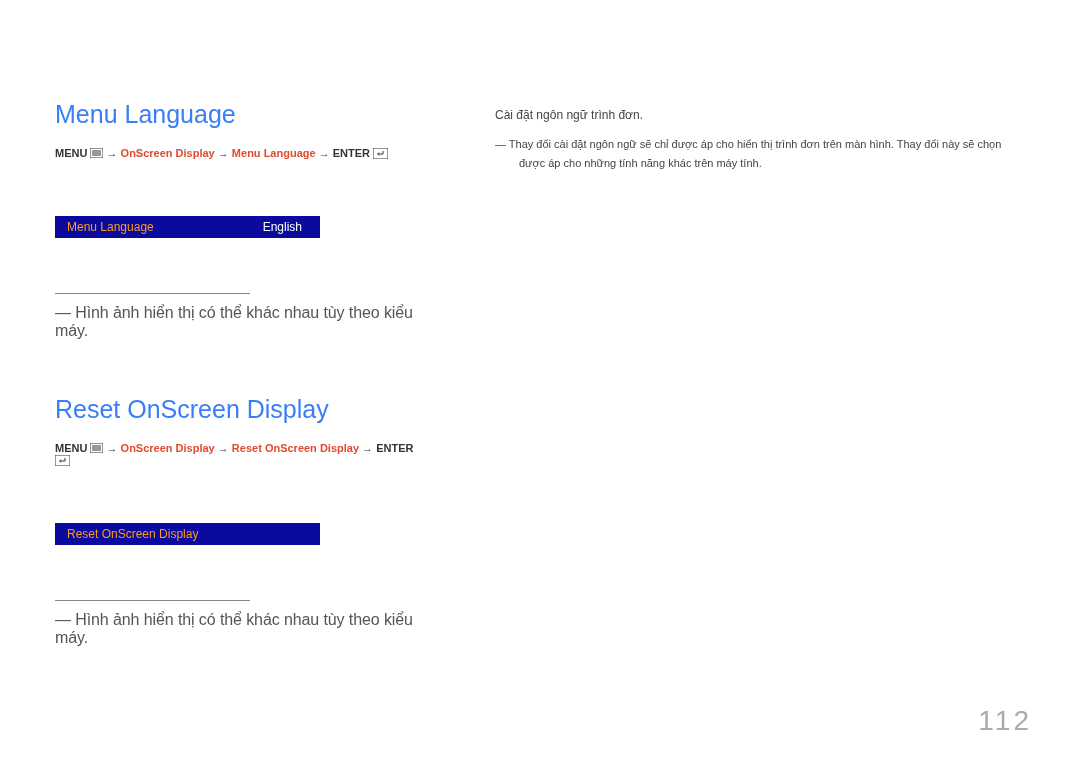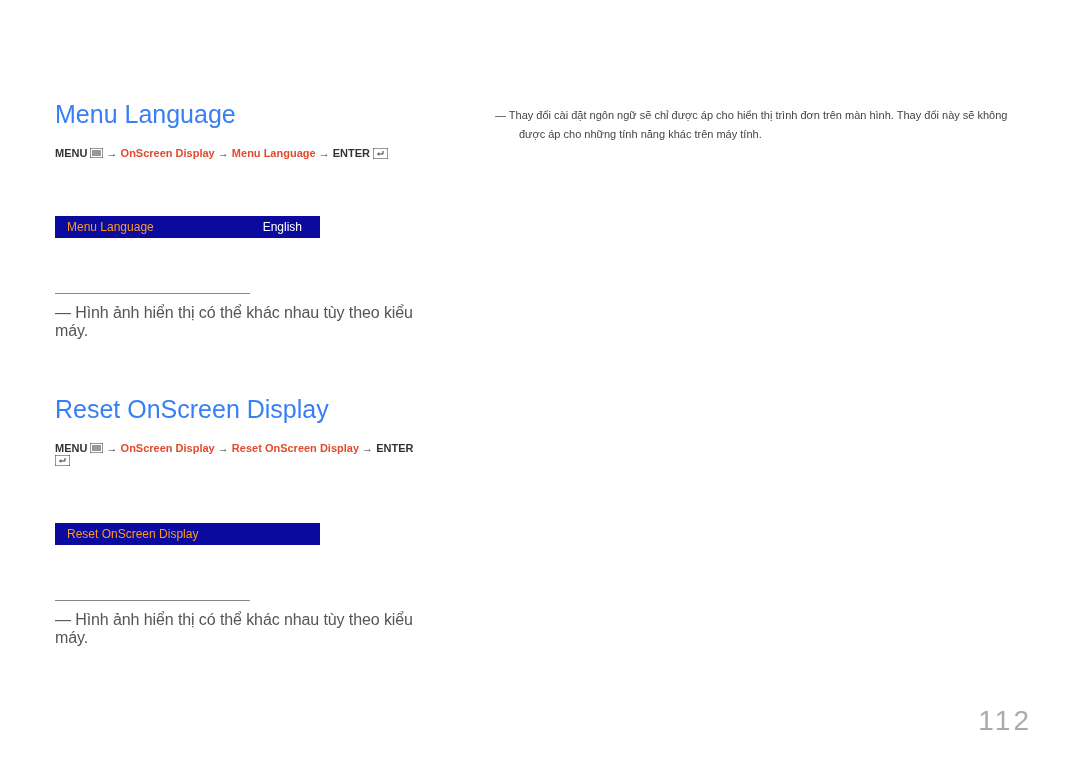--- a/index.html
+++ b/index.html
@@ -153,21 +153,22 @@
       <div class="osd-bar">
         <span class="label">Menu Language</span>
         <span class="value">English</span>
       </div>
 
       <hr class="footnote-rule">
       <div class="footnote">―  Hình ảnh hiển thị có thể khác nhau tùy theo kiểu máy.</div>
     </div>
 
     <div class="right-col">
-      <div class="em-dash-note">―  Thay đổi cài đặt ngôn ngữ sẽ chỉ được áp cho hiển thị trình đơn trên màn hình. Thay đổi này sẽ không được áp cho những tính năng khác trên máy tính.</div>
+      <div class="desc">Cài đặt ngôn ngữ trình đơn.</div>
+      <div class="em-dash-note">―  Thay đổi cài đặt ngôn ngữ sẽ chỉ được áp cho hiển thị trình đơn trên màn hình. Thay đổi này sẽ chọn được áp cho những tính năng khác trên máy tính.</div>
     </div>
   </div>
 
   <div class="section">
     <div class="left-col">
       <h2 class="heading">Reset OnScreen Display</h2>
 
       <div class="breadcrumb">
         <span>MENU</span>
         <span class="menu-icon">

